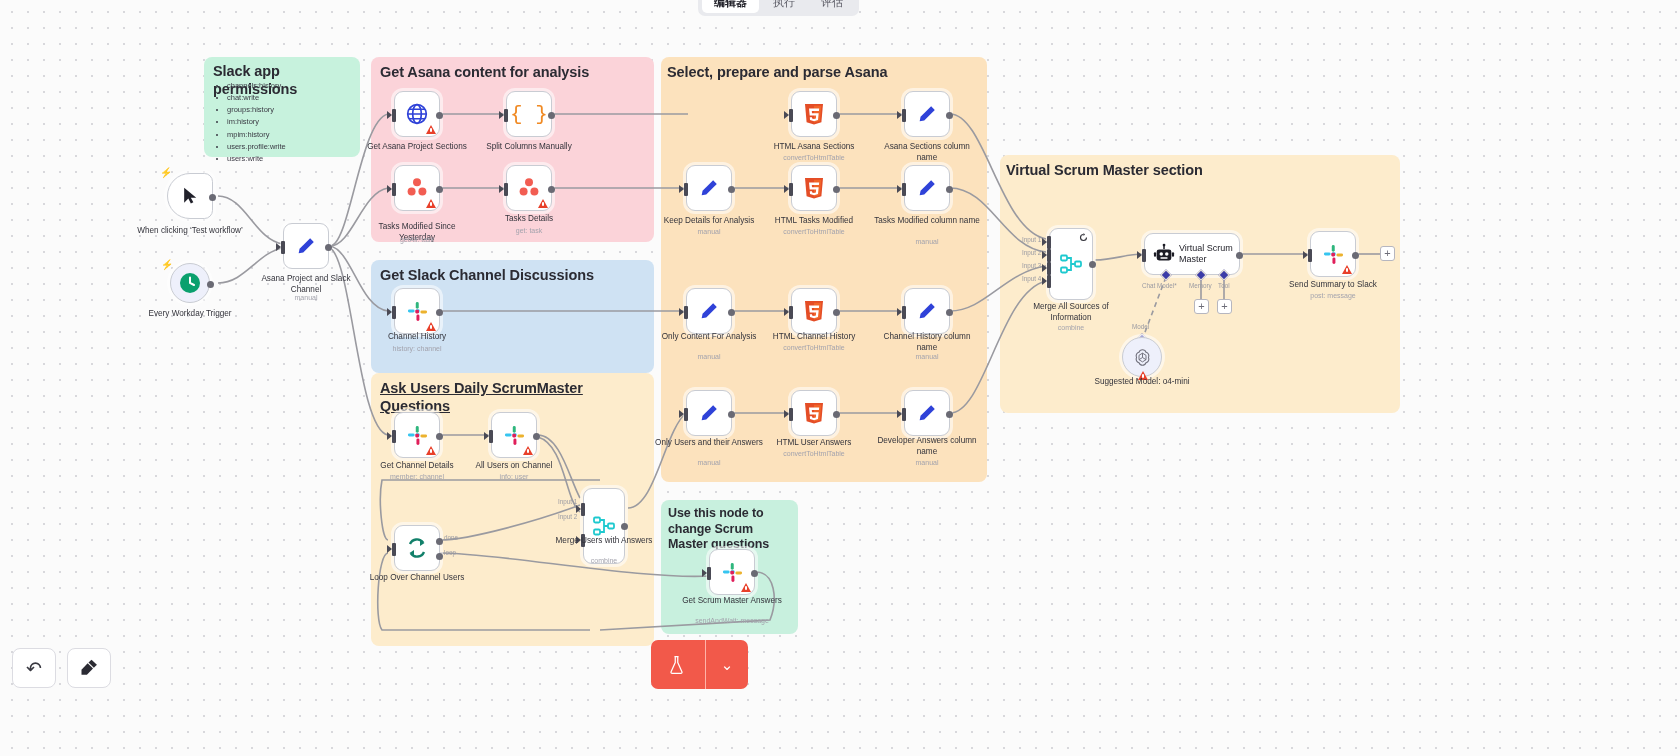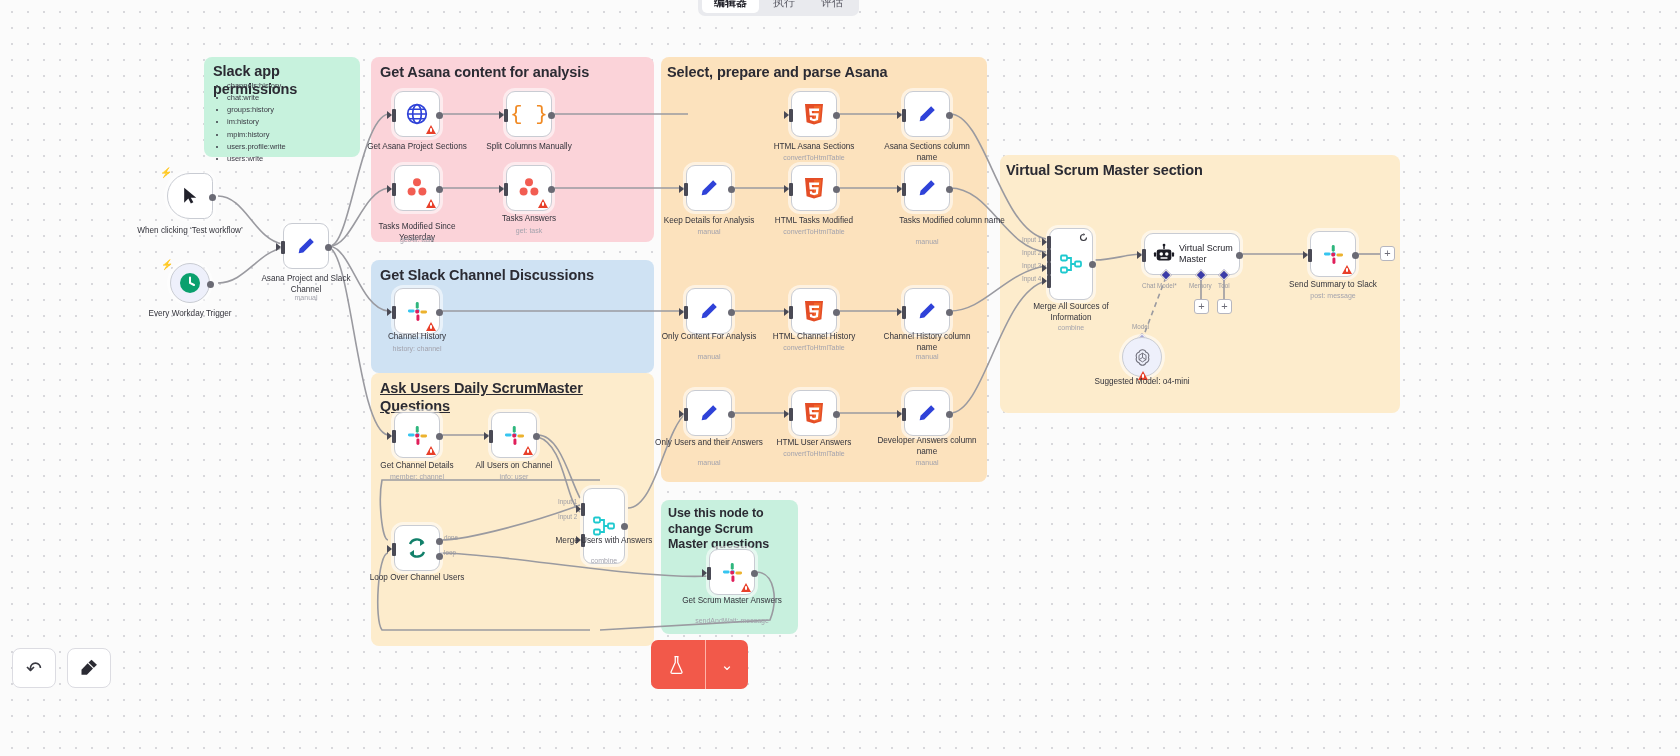--- a/index.html
+++ b/index.html
@@ -317,21 +317,21 @@
   <div class="node sq" style="left:506px; top:165px;">
     <div class="port-in" style="left:-3px; top:17px;"></div>
     <svg width="24" height="24" viewBox="0 0 24 24">
       <circle cx="12" cy="6.3" r="4" fill="#f25d52"></circle>
       <circle cx="6.6" cy="15.6" r="4" fill="#f25d52"></circle>
       <circle cx="17.4" cy="15.6" r="4" fill="#f25d52"></circle>
     </svg>
     <div class="warn"></div>
     <div class="port" style="right:-4px; top:20px;"></div>
   </div>
-  <div class="node-label" style="left:529px; top:214px;">Tasks Answers</div>
+  <div class="node-label" style="left:529px; top:214px;">Tasks Details</div>
   <div class="node-sub" style="left:529px; top:227px;">get: task</div>
 
   <div class="node sq" style="left:394px; top:288px;">
     <div class="port-in" style="left:-3px; top:17px;"></div>
     <svg width="23" height="23" viewBox="0 0 24 24">
       <rect x="2" y="10" width="7" height="3.1" rx="1.55" fill="#36c5f0"></rect>
       <rect x="10.2" y="2" width="3.1" height="7" rx="1.55" fill="#2eb67d"></rect>
       <rect x="15" y="10.9" width="7" height="3.1" rx="1.55" fill="#ecb22e"></rect>
       <rect x="10.9" y="15" width="3.1" height="7" rx="1.55" fill="#e01e5a"></rect>
       <rect x="10.2" y="9.6" width="3.9" height="3.9" rx="1.2" fill="#36c5f0"></rect>
@@ -466,21 +466,21 @@
   <div class="node-label" style="left:814px; top:216px;">HTML Tasks Modified</div>
   <div class="node-sub" style="left:814px; top:228px;">convertToHtmlTable</div>
 
   <div class="node sq" style="left:904px; top:165px;">
     <div class="port-in" style="left:-3px; top:17px;"></div>
     <svg width="22" height="22" viewBox="0 0 24 24">
       <path d="M16.5 3.5 L20.5 7.5 L9 19 L4 20 L5 15 Z" fill="#2f42d8"></path>
     </svg>
     <div class="port" style="right:-4px; top:20px;"></div>
   </div>
-  <div class="node-label" style="left:952px; top:216px;">Tasks Modified column name</div>
+  <div class="node-label" style="left:927px; top:216px;">Tasks Modified column name</div>
   <div class="node-sub" style="left:927px; top:238px;">manual</div>
 
   <div class="node sq" style="left:686px; top:288px;">
     <div class="port-in" style="left:-3px; top:17px;"></div>
     <svg width="22" height="22" viewBox="0 0 24 24">
       <path d="M16.5 3.5 L20.5 7.5 L9 19 L4 20 L5 15 Z" fill="#2f42d8"></path>
     </svg>
     <div class="port" style="right:-4px; top:20px;"></div>
   </div>
   <div class="node-label" style="left:709px; top:332px;">Only Content For Analysis</div>

